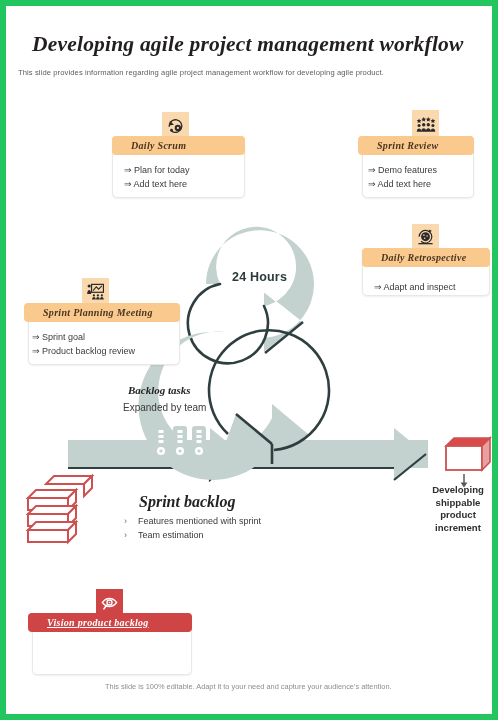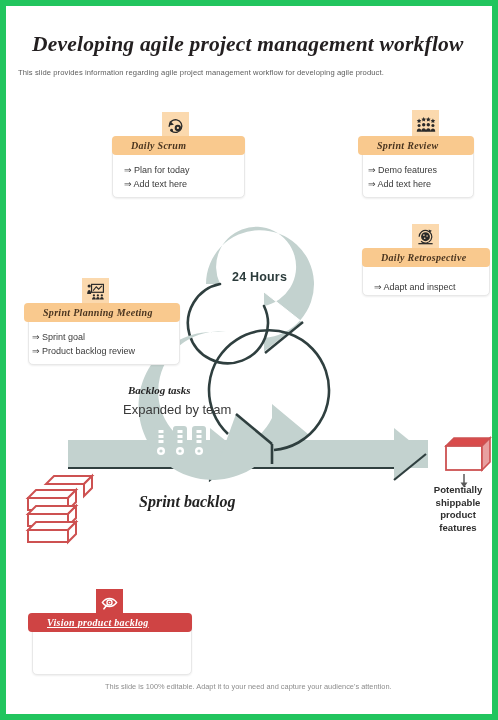--- a/index.html
+++ b/index.html
@@ -29,21 +29,21 @@
   .iconbox.red{background:#cf4444;}
   .cbody{position:absolute;font-size:9px;color:#3a3a3a;line-height:14px;white-space:nowrap;}
   .cbody div{display:block;}
   .arw{font-size:9px;}
 
   
   .lbl-ser{font-family:"Liberation Serif",serif;font-style:italic;font-weight:bold;color:#232323;}
   .lbl-sans{font-family:"Liberation Sans",sans-serif;color:#3a3a3a;}
 
   #backlog-tasks{position:absolute;left:122px;top:378px;font-size:11px;}
-  #backlog-sub{position:absolute;left:117px;top:396px;font-size:13px;}
+  #backlog-sub{position:absolute;left:117px;top:396px;font-size:10px;}
   #sprint-backlog{position:absolute;left:133px;top:487px;font-size:16px;}
   .sb-list{position:absolute;left:118px;top:508px;font-size:9px;color:#3a3a3a;line-height:14px;}
   .sb-list .b{display:inline-block;width:14px;color:#6c6c6c;}
 
   #label24{position:absolute;left:226px;top:264px;font-size:12.5px;font-weight:bold;color:#2b3b3b;letter-spacing:.2px;}
   #sprintlbl{position:absolute;left:262px;top:361px;width:90px;text-align:center;
              font-family:"Liberation Serif",serif;font-style:italic;font-weight:bold;font-size:12px;color:#232323;line-height:15px;}
 
   #psi{position:absolute;left:415px;top:478px;width:74px;text-align:center;font-size:9.6px;
        font-weight:bold;color:#2e2e2e;line-height:12.5px;}
@@ -151,22 +151,26 @@
       <path d="M454.5 276.5 L458 281.5 L461.5 276.5 Z" fill="#5a5a5a"></path>
     </g>
   </svg>
 
   <div id="label24" class="lbl-sans">24 Hours</div>
 
   <div id="backlog-tasks" class="lbl-ser">Backlog tasks</div>
   <div id="backlog-sub" class="lbl-sans">Expanded by team</div>
 
   <div id="sprint-backlog" class="lbl-ser">Sprint backlog</div>
-
-  <div id="psi">Potentially shippable product features</div>
+  <div class="sb-list">
+    <div><span class="b">›</span><span>Features mentioned with sprint</span></div>
+    <div><span class="b">›</span><span>Team estimation</span></div>
+  </div>
+
+  <div id="psi">Developing shippable product increment</div>
 
   <div class="iconbox orange" style="left:156px;top:106px;">
     <svg width="19" height="19" viewBox="0 0 24 24">
       <path d="M4 13a8 8 0 1 1 3 6" fill="none" stroke="#2a2a2a" stroke-width="1.7" stroke-linecap="round"></path>
       <path d="M5 6 L4 12 L10 11 Z" fill="#2a2a2a"></path>
       <circle cx="15" cy="15" r="4" fill="#2a2a2a"></circle>
       <circle cx="15" cy="15" r="1.4" fill="#fbd9ae"></circle>
       <circle cx="7" cy="18" r="1.8" fill="#2a2a2a"></circle>
     </svg>
   </div>

